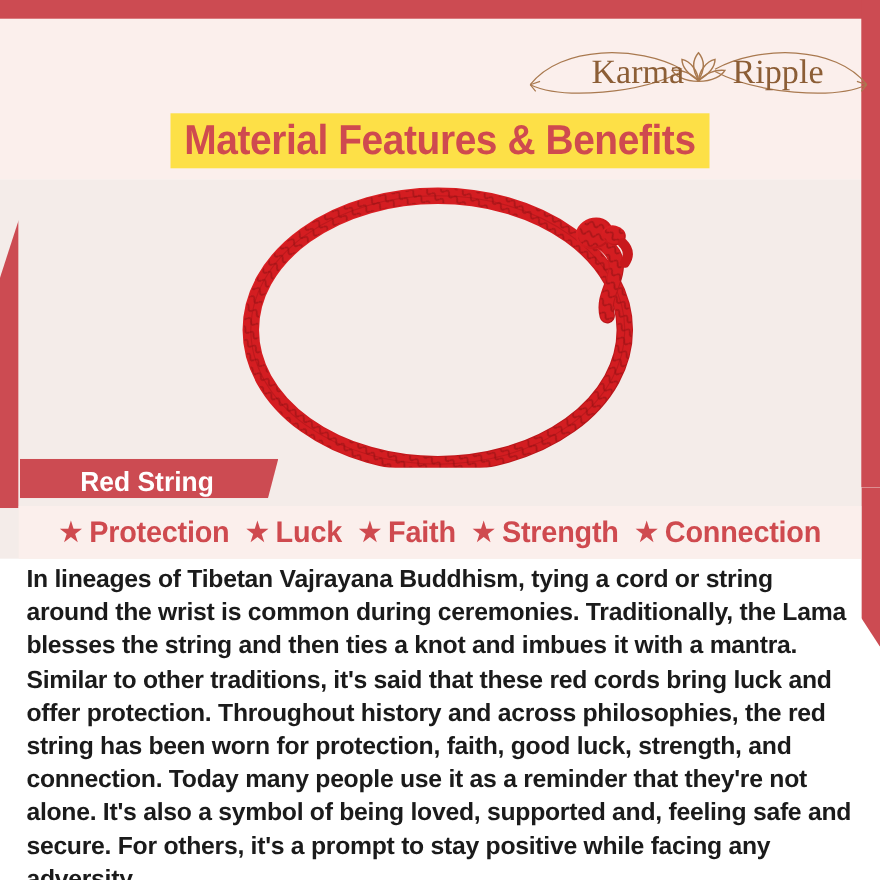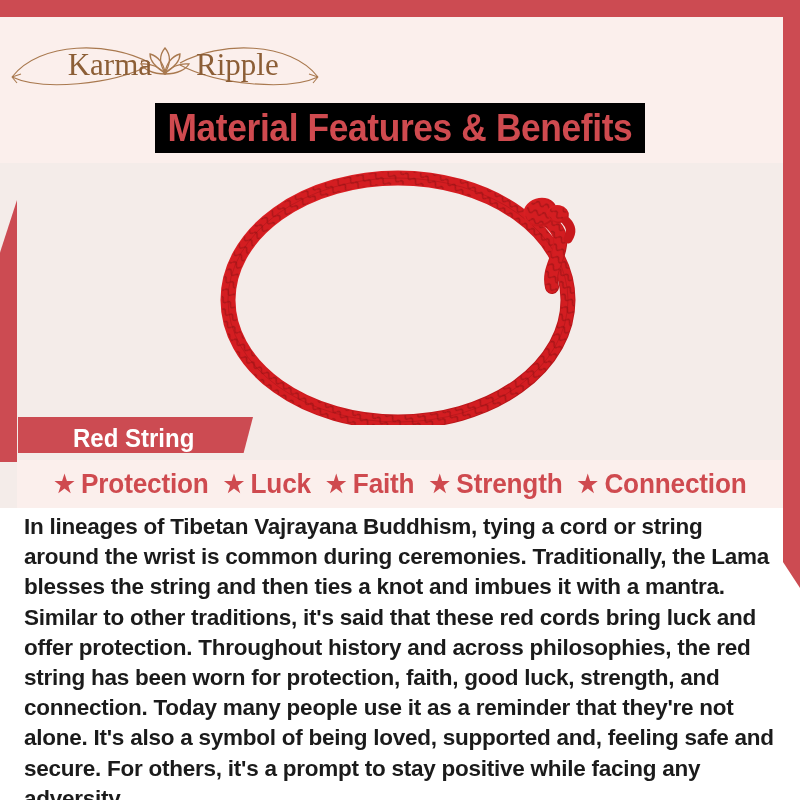--- a/index.html
+++ b/index.html
@@ -70,30 +70,30 @@
     clip-path: polygon(0 20%, 100% 0, 100% 100%, 0 100%);
   }
 
   
   .logo-wrap {
     position: absolute;
     left: 0; top: 33px;
     width: 800px; height: 62px;
     display: flex;
     align-items: center;
-    justify-content: flex-start;
+    justify-content: flex-end;
   }
   .logo-svg { display: block; }
 
   
   .title-band {
     position: absolute;
     left: 155px; top: 103px;
     width: 490px; height: 50px;
-    background: #000000;
+    background: #fde047;
     display: flex;
     align-items: center;
     justify-content: center;
   }
   .title-text {
     color: #cf4a4f;
     font-family: "Liberation Sans Narrow", "Liberation Sans", sans-serif;
     font-weight: bold;
     font-size: 38px;
     letter-spacing: -0.4px;

